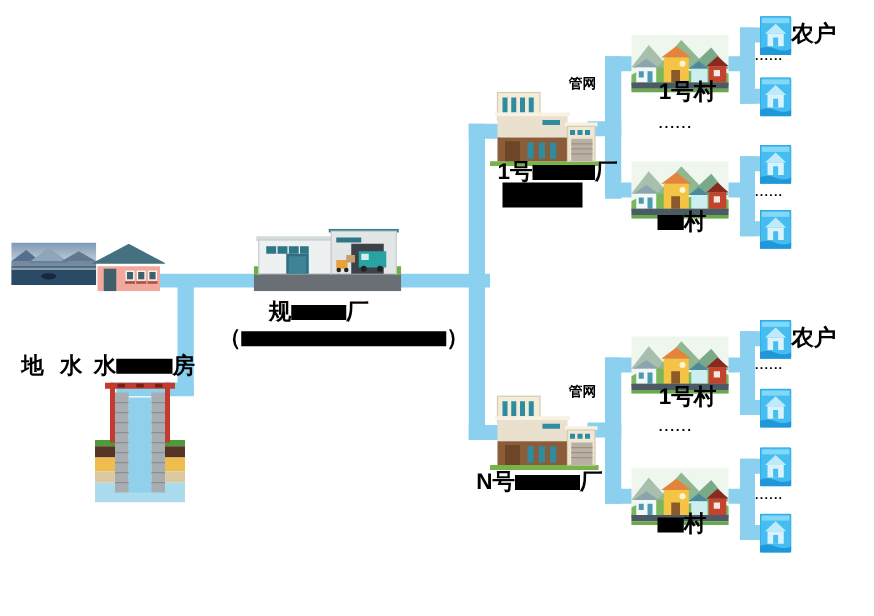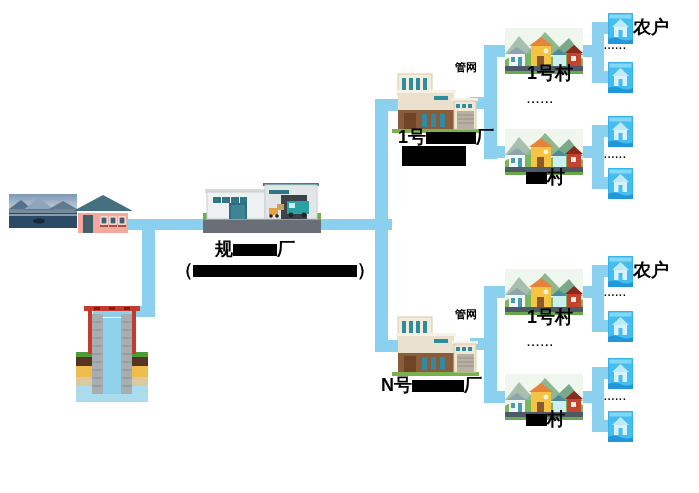--- a/index.html
+++ b/index.html
@@ -245,20 +245,21 @@
   <svg class="img" style="left:608px;top:311px;width:25px;height:31px;">
       <use href="#sym-household"></use>
     </svg>
   <svg class="img" style="left:608px;top:358px;width:25px;height:31px;">
       <use href="#sym-household"></use>
     </svg>
   <svg class="img" style="left:608px;top:411px;width:25px;height:31px;">
       <use href="#sym-household"></use>
     </svg>
 
+  <div class="lbl" style="left:17px;top:285px;"><span>地</span><span class="gapseg" style="width: 13px;"></span><span>水</span><span class="gapseg" style="width: 9px;"></span><span>水</span><span class="redact" style="width: 45px;"></span><span>房</span></div>
 
   <div class="lbl big" style="left:215px;top:242px;"><span>规</span><span class="redact" style="width: 44px;"></span><span>厂</span></div>
   <div class="lbl big" style="left:175px;top:263px;"><span>（</span><span class="redact" style="width: 164px;"></span><span>）</span></div>
 
   <div class="lbl" style="left:388px;top:130px;margin-left:10px;"><span>1号</span><span class="redact" style="width: 50px;"></span><span>厂</span></div>
   <div class="lbl" style="left:402px;top:146px;"><span class="redact" style="width: 64px; height: 20px; vertical-align: -6px;"></span></div>
   <div class="lbl" style="left:381px;top:378px;text-align:right;"><span>N号</span><span class="redact" style="width: 52px;"></span><span>厂</span></div>
 
   <div class="lbl sm" style="left:455px;top:60px;">管网</div>
   <div class="lbl sm" style="left:455px;top:307px;">管网</div>

